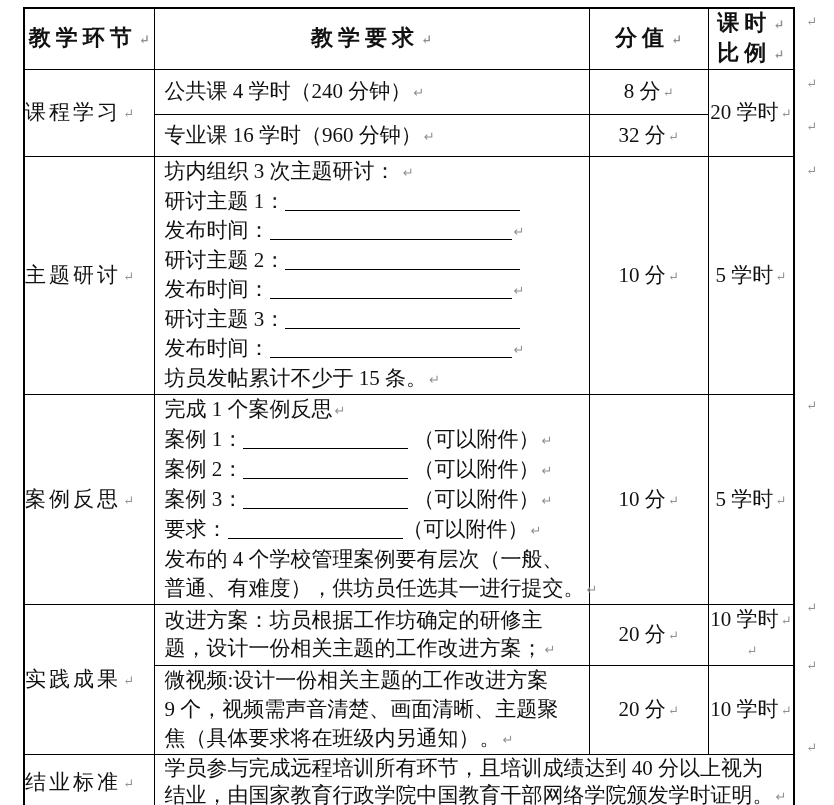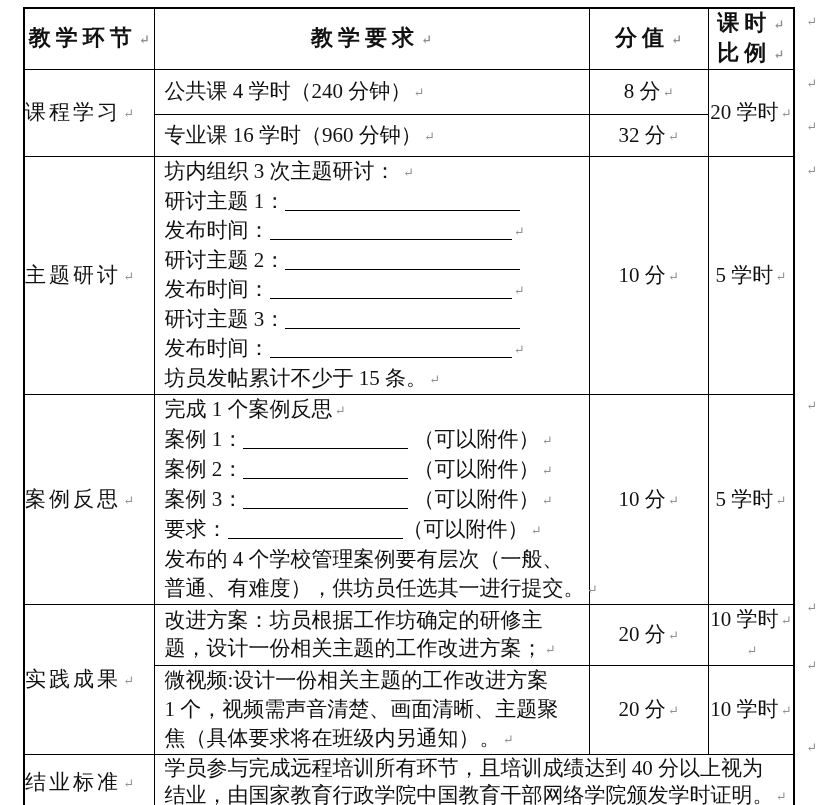--- a/index.html
+++ b/index.html
@@ -9,21 +9,21 @@
     overflow:hidden;
   }
   table.doc{
     position:absolute;left:23px;top:7px;width:770px;
     border-collapse:collapse;table-layout:fixed;
     border:2px solid #000;
   }
   td,th{border:1px solid #000;padding:0;font-size:21px;font-weight:normal;}
   th{font-weight:bold;font-size:22px;text-align:center;vertical-align:middle;letter-spacing:5px;}
   td.c1{text-align:left;vertical-align:middle;letter-spacing:3px;}
-  td.req{vertical-align:middle;padding-left:10px;padding-right:4px;text-align:left;}
+  td.req{vertical-align:middle;padding-left:10px;padding-right:4px;text-align:left;font-family:Liberation Serif, serif;}
   td.val{text-align:center;vertical-align:middle;}
   .line{white-space:nowrap;line-height:29px;}
   th .line{line-height:28px;letter-spacing:5px;}
   td.lh28 .line{line-height:28px;}
   td.lh27 .line{line-height:27px;}
   td.c1 .line,td.val .line{display:block;}
   .blank{
     display:inline-block;height:4px;border-bottom:1px solid #000;
     vertical-align:-3px;
   }
@@ -136,21 +136,21 @@
           <div class="line">20 分<span class="pmark">↵</span></div>
         </td>
     <td class="val lh28">
           <div class="line">10 学时<span class="pmark">↵</span></div>
           <div class="line"><span class="pmark">↵</span></div>
         </td>
   </tr>
   <tr style="height:87px">
     <td class="req">
           <div class="line">微视频:设计一份相关主题的工作改进方案</div>
-          <div class="line">1 个，视频需声音清楚、画面清晰、主题聚</div>
+          <div class="line">9 个，视频需声音清楚、画面清晰、主题聚</div>
           <div class="line">焦（具体要求将在班级内另通知）。<span class="pmark">↵</span></div>
         </td>
     <td class="val">
           <div class="line">20 分<span class="pmark">↵</span></div>
         </td>
     <td class="val">
           <div class="line">10 学时<span class="pmark">↵</span></div>
         </td>
   </tr>
   <tr style="height:54px">

